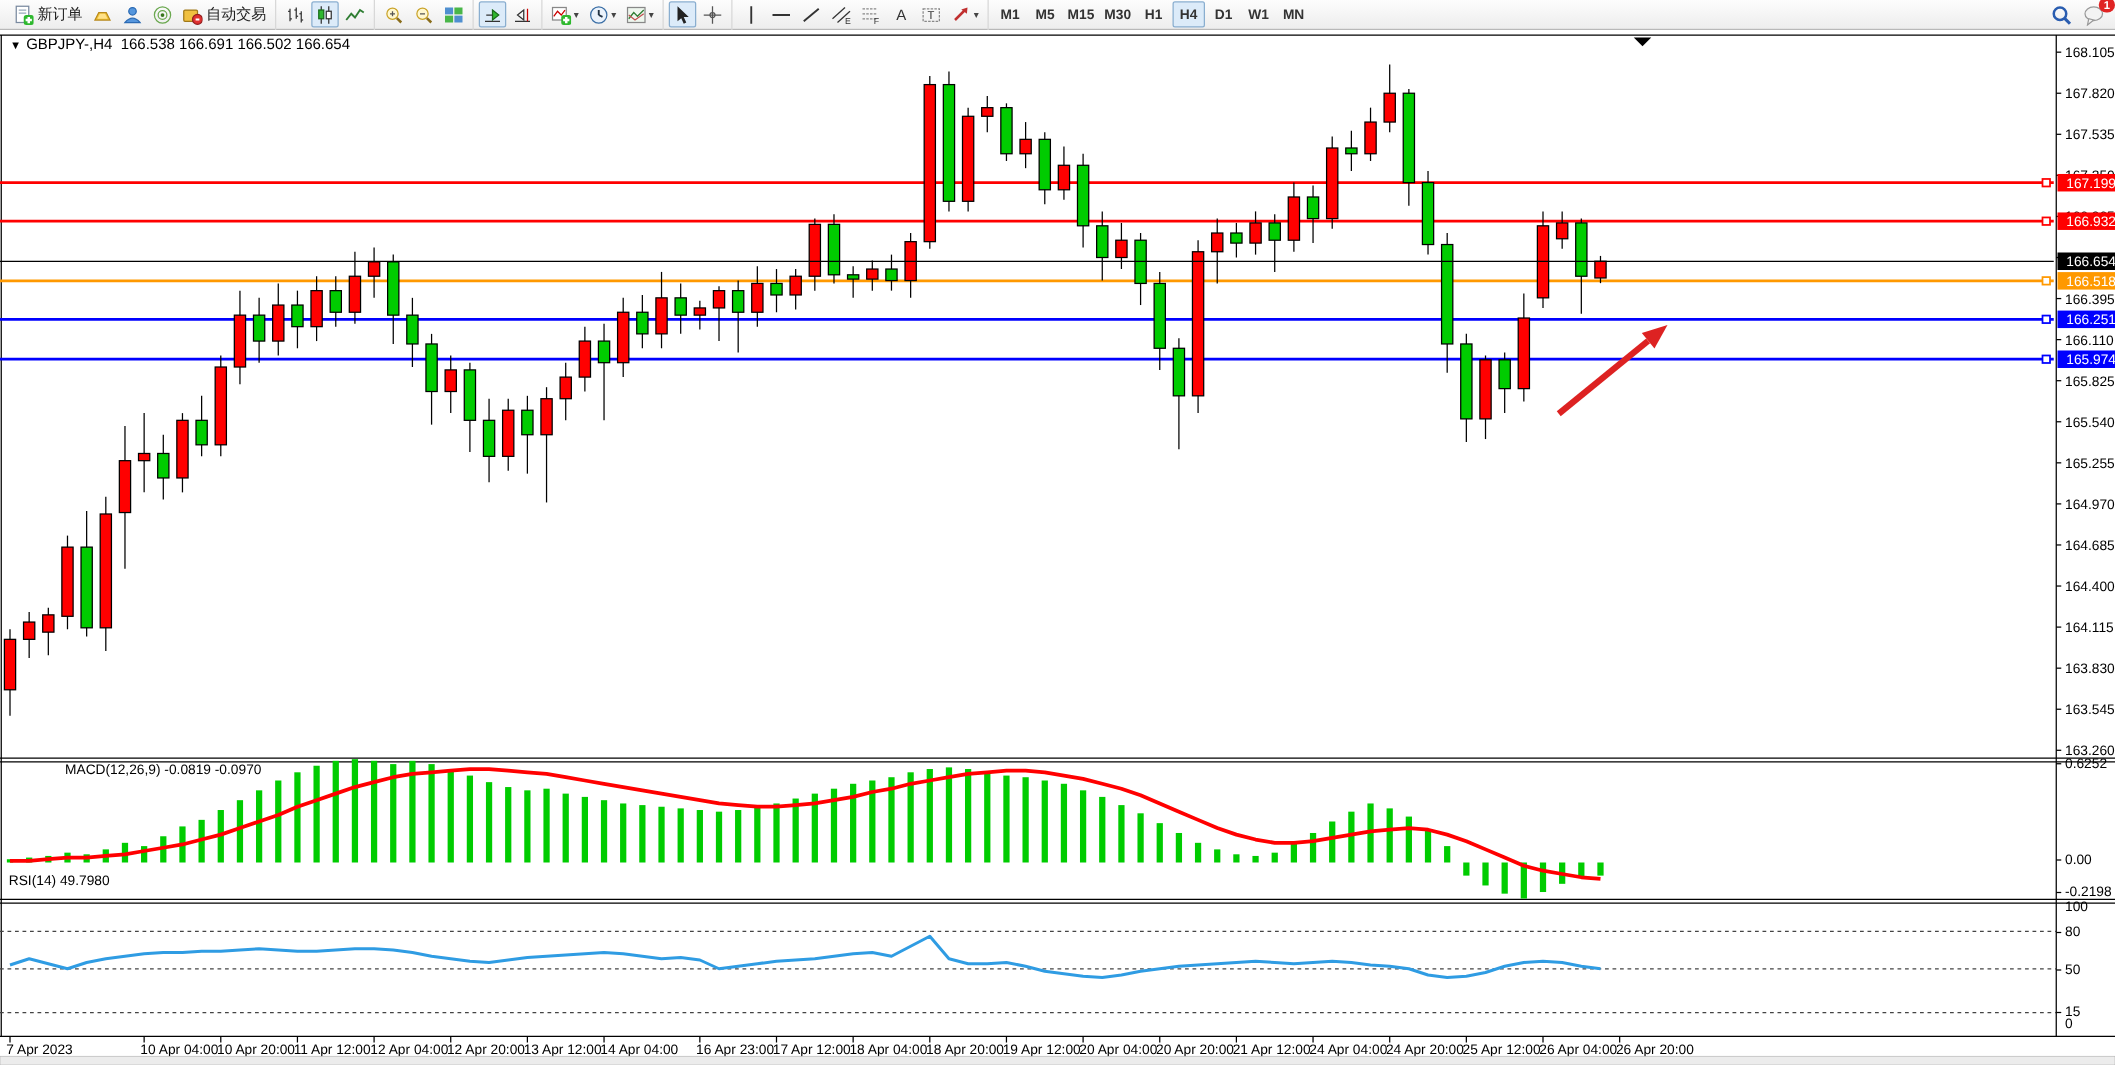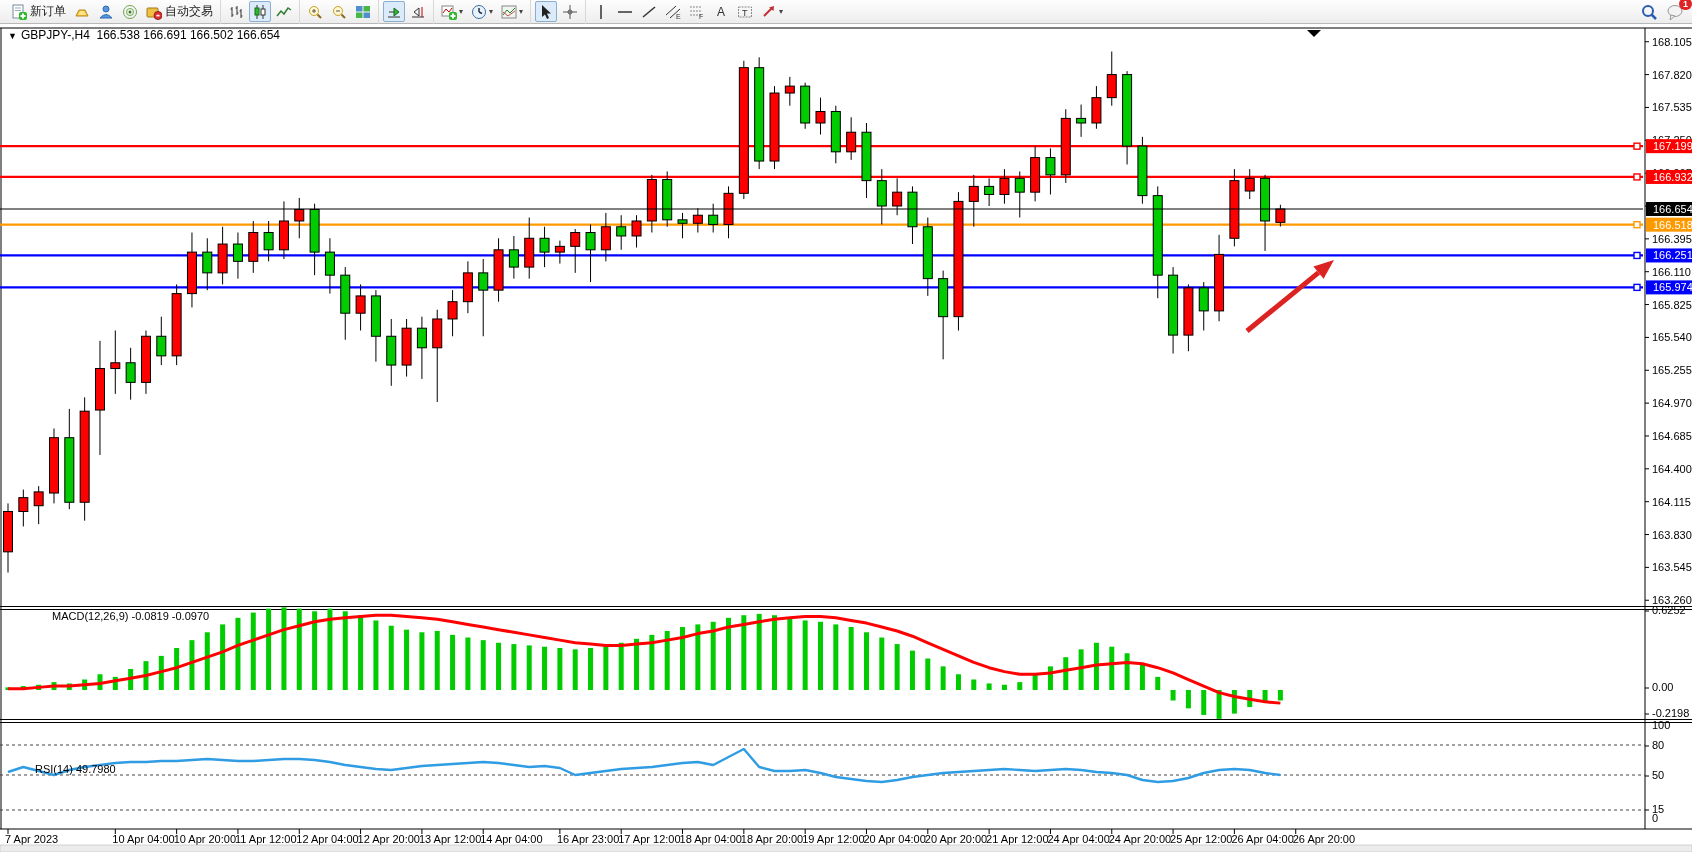--- a/index.html
+++ b/index.html
@@ -23,21 +23,21 @@
   .badge { position:absolute; top:-4px; right:-6px; background:#e02424; color:#fff;
     font-size:9px; font-weight:bold; border-radius:7px; padding:0 4px; line-height:12px; }
   .chatwrap { position:relative; }
   svg.icon { display:block; }
   
   .chartwin { position:absolute; left:0; top:24px; width:1592px; height:828px; background:#fff; }
   .overlay { position:absolute; z-index:10; font-size:12px; color:#000; white-space:nowrap; }
   #chart-title { left:8px; top:4px; }
   #chart-title .tri { font-size:9px; margin-right:4px; }
   #macd-label { left:7px; top:586px; font-size:11px;margin-left:45px; }
-  #rsi-label  { left:7px; top:739px; font-size:11px;margin-left:28px; }
+  #rsi-label  { left:7px; top:675px; font-size:11px; }
 </style>
 </head>
 <body>
 
 <div class="toolbar">
   <div class="tgroup">
     <div class="tbtn">
       <svg class="icon" width="16" height="16">
           <rect x="2" y="1" width="10" height="13" fill="#fff" stroke="#7a8aa0"></rect>
           <line x1="4" y1="4" x2="10" y2="4" stroke="#9ab"></line>
@@ -237,20 +237,31 @@
       </div>
     <div class="tbtn">
         <svg class="icon" width="16" height="16">
           <line x1="3" y1="12" x2="11" y2="4" stroke="#c03030" stroke-width="2"></line>
           <polygon points="13,2 12.5,7 8,3.5" fill="#c03030"></polygon>
         </svg>
         <span class="caret">▾</span>
       </div>
   </div>
 
+  <div class="tgroup">
+    <div class="tbtn tf">M1</div>
+    <div class="tbtn tf">M5</div>
+    <div class="tbtn tf">M15</div>
+    <div class="tbtn tf">M30</div>
+    <div class="tbtn tf">H1</div>
+    <div class="tbtn tf active">H4</div>
+    <div class="tbtn tf">D1</div>
+    <div class="tbtn tf">W1</div>
+    <div class="tbtn tf">MN</div>
+  </div>
 
   <div class="spacer"></div>
 
   <div class="tbtn">
     <svg class="icon" width="18" height="18">
         <circle cx="8" cy="8" r="5" fill="none" stroke="#2a5db0" stroke-width="2"></circle>
         <line x1="11.5" y1="11.5" x2="16" y2="16" stroke="#2a5db0" stroke-width="2.5"></line>
       </svg>
   </div>
   <div class="tbtn chatwrap">

